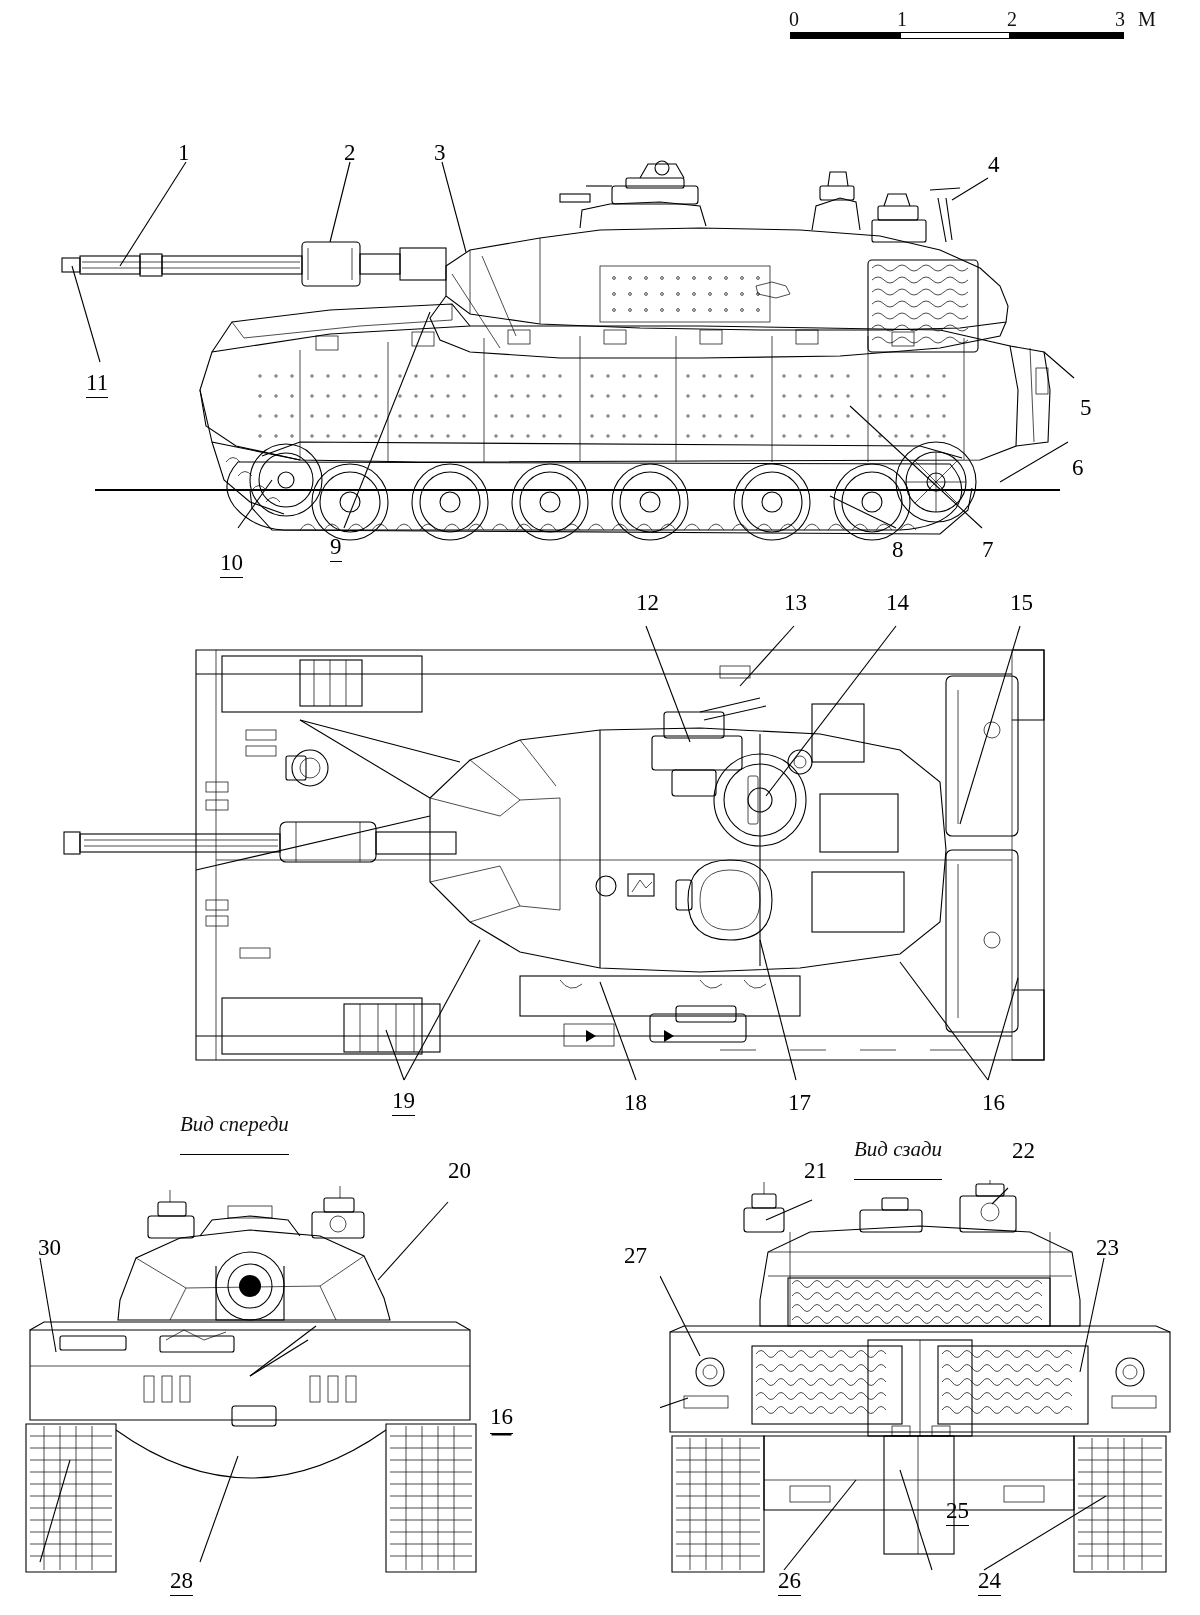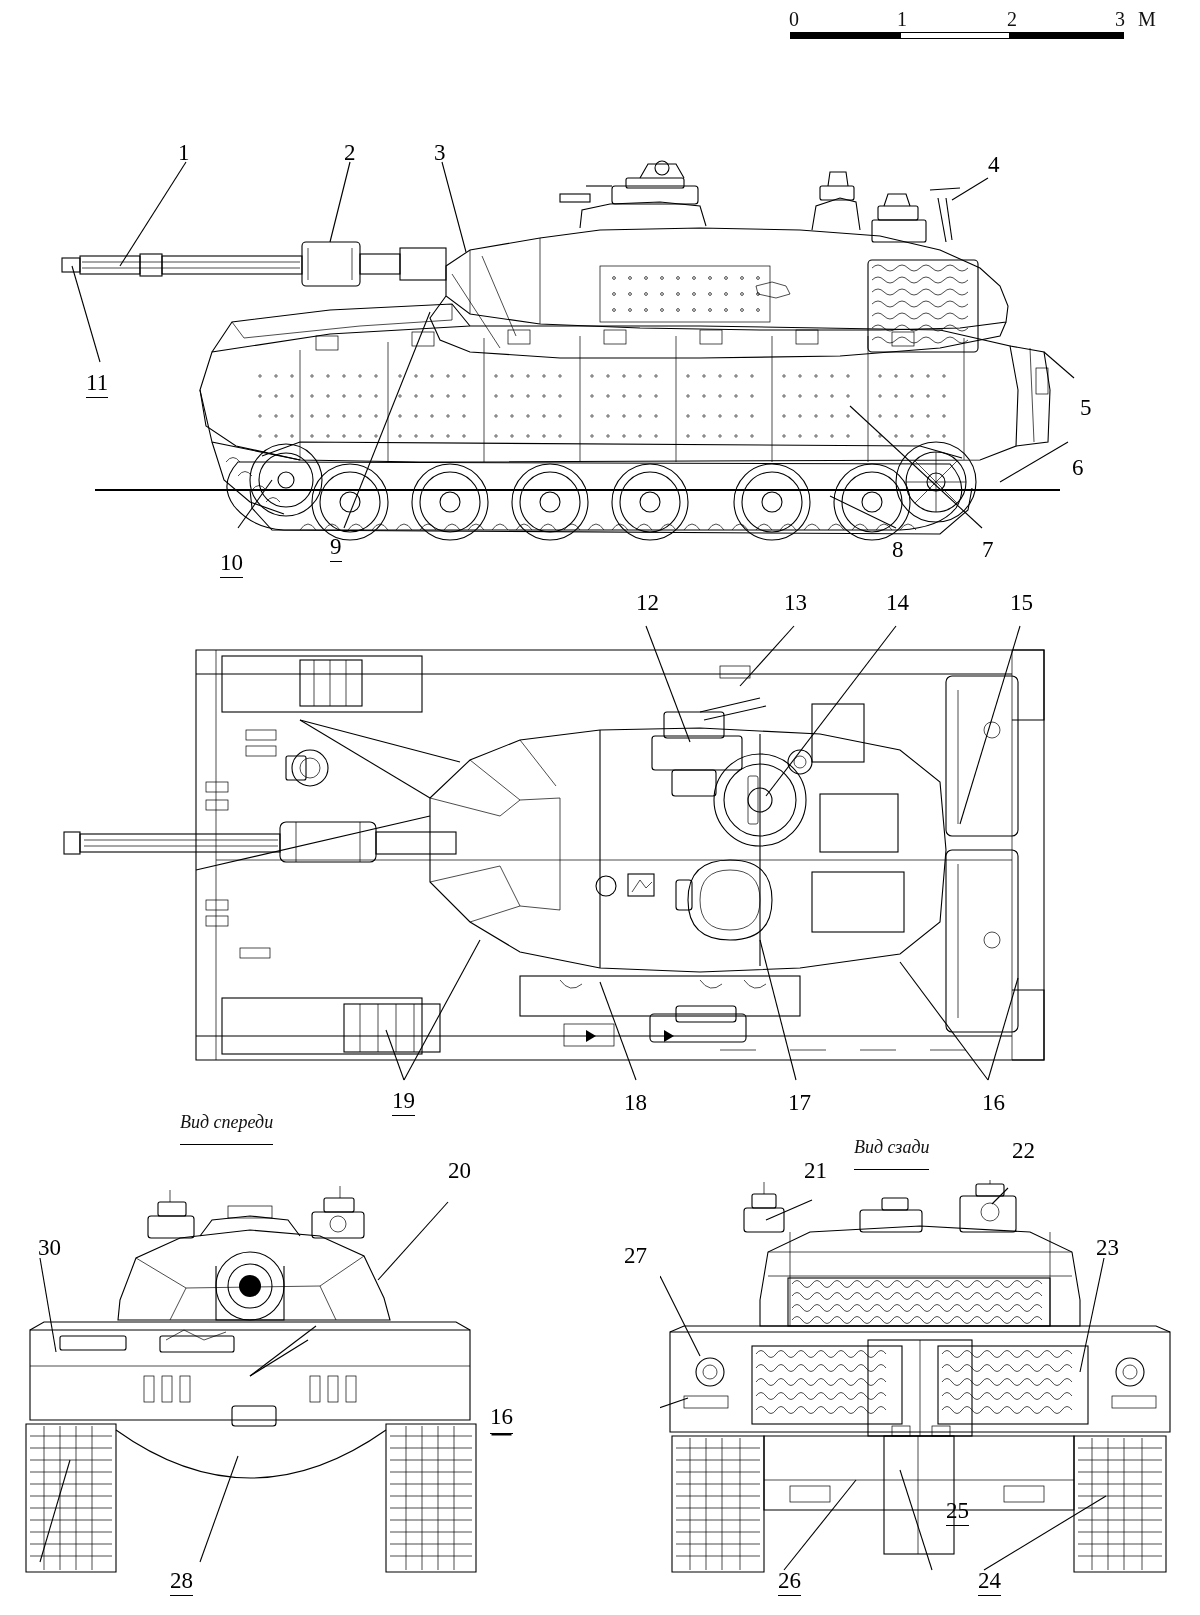--- a/index.html
+++ b/index.html
@@ -63,25 +63,25 @@
     white-space: nowrap;
   }
   .num.ul { border-bottom: 1.5px solid #000; padding-bottom: 1px; }
   .num.dbl {
     border-bottom: 1.5px solid #000;
     padding-bottom: 3px;
     box-shadow: 0 3px 0 -1.5px #000;
   }
   .viewlabel {
     position: absolute;
-    font-size: 18px;
+    font-size: 21px;
     font-style: italic;
     font-family: "Liberation Serif", serif;
     border-bottom: 1.5px solid #000;
-    padding-bottom: 11px;
+    padding-bottom: 17px;
     white-space: nowrap;
   }
   
   svg { position: absolute; display: block; }
   .dw { fill: none; stroke: #000; stroke-width: 1.1; }
   .dw-thin { fill: none; stroke: #000; stroke-width: 0.7; }
   .dw-thick { fill: none; stroke: #000; stroke-width: 2.2; }
   .fillblk { fill: #000; stroke: none; }
   .lead { stroke: #000; stroke-width: 1.1; fill: none; }
 </style>

